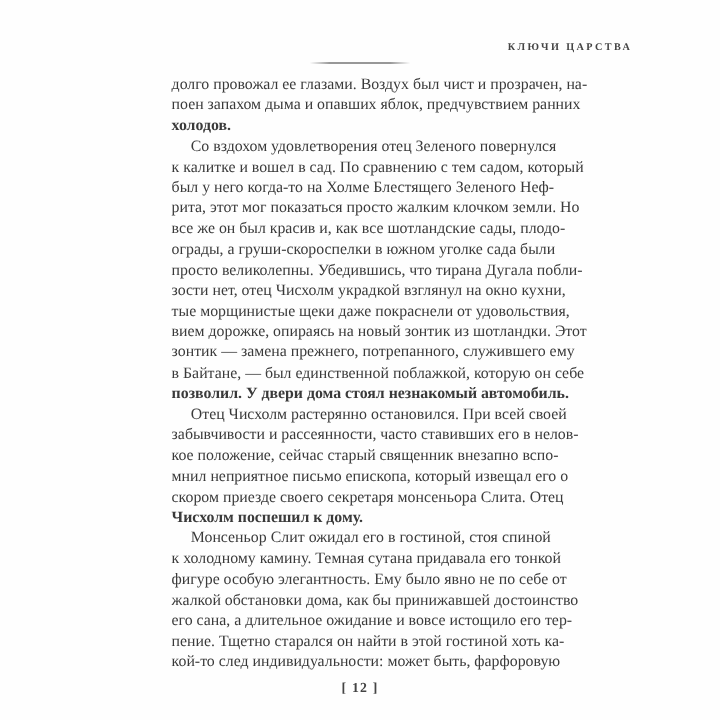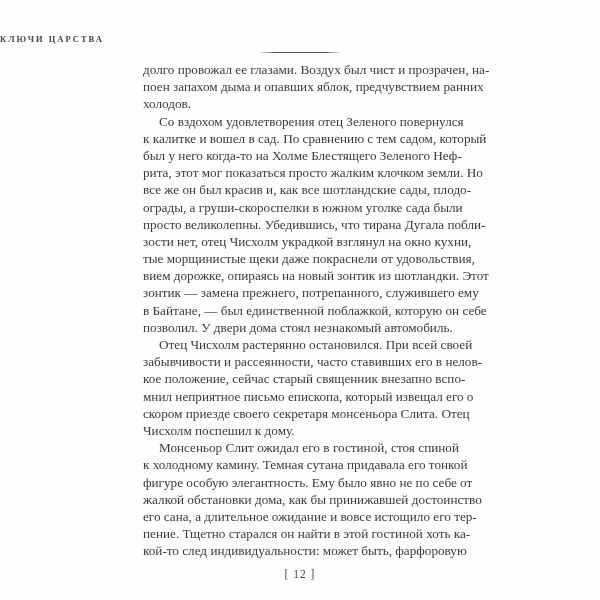--- a/index.html
+++ b/index.html
@@ -16,21 +16,21 @@
       height: 600px;
       background: #fefefe;
       font-family: "Liberation Serif", "DejaVu Serif", serif;
       color: #3a3a3a;
     }
     .running-head {
       position: absolute;
       top: 34px;
       left: 0;
       width: 527px;
-      text-align: left;
+      text-align: right;
       font-size: 8.5px;
       font-weight: bold;
       letter-spacing: 2px;
       color: #444;
     }
     .head-rule {
       position: absolute;
       top: 52px;
       left: 258px;
       width: 84px;
@@ -47,32 +47,33 @@
     }
     .line {
       display: block;
       white-space: nowrap;
       text-align: justify;
       text-align-last: justify;
       height: 17.2px;
     }
     .line.last {
       text-align-last: left;
+      font-weight: bold;
     }
     .line.indent {
       padding-left: 16px;
     }
     .page-number {
       position: absolute;
       top: 568px;
       left: 0;
       width: 600px;
       text-align: center;
       font-size: 11.5px;
-      font-weight: normal;
+      font-weight: bold;
       color: #444;
       letter-spacing: 1px;
     }
   </style>
 </head>
 <body>
 
 <div class="page">
   <div class="running-head">КЛЮЧИ ЦАРСТВА</div>
   <div class="head-rule"></div>

